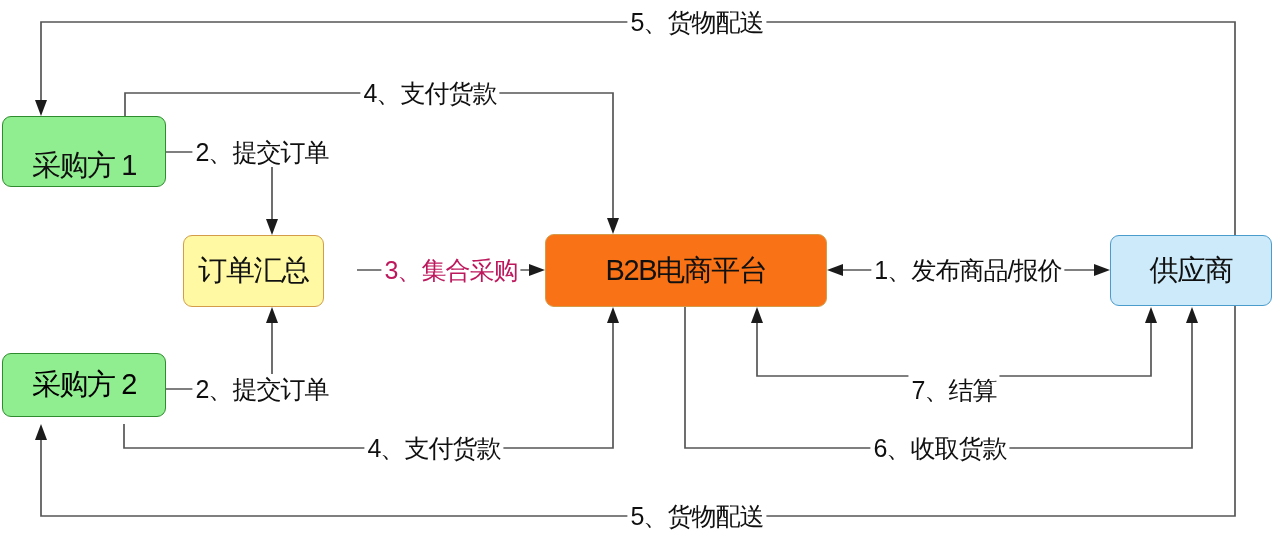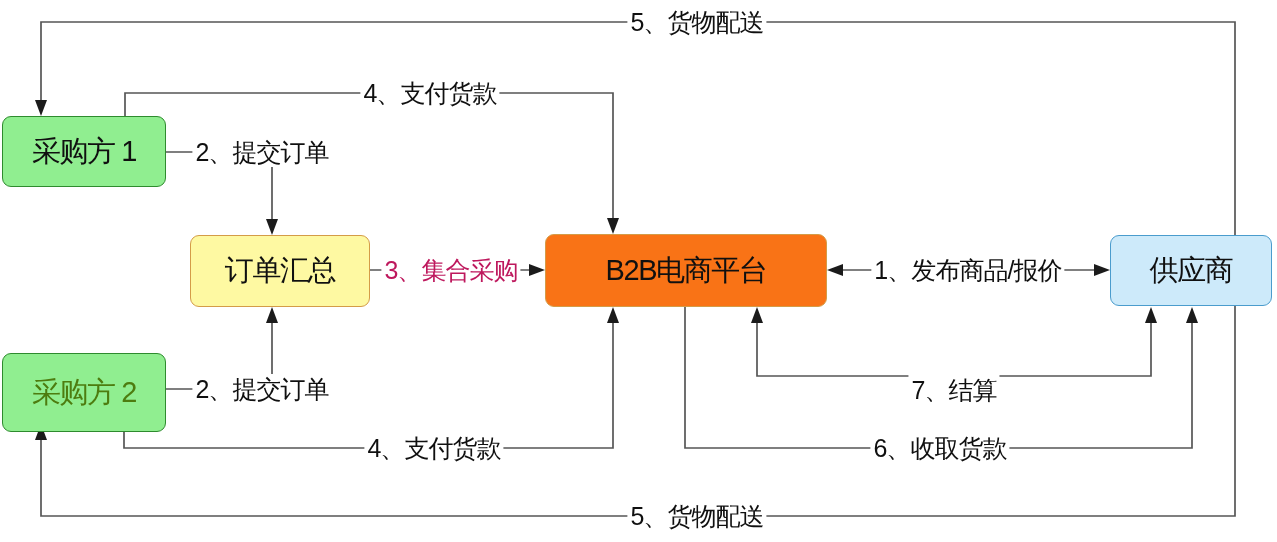--- a/index.html
+++ b/index.html
@@ -73,33 +73,33 @@
       <path d="M613,307 L619,323 L607,323 Z" fill="#1b1b1b"></path>
       <polyline points="757,321 757,376 1151,376 1151,321" fill="none" stroke="#565656" stroke-width="1.7"></polyline>
       <path d="M1151,307 L1157,323 L1145,323 Z" fill="#1b1b1b"></path>
       <path d="M757,307 L763,323 L751,323 Z" fill="#1b1b1b"></path>
       <polyline points="685,307 685,448 1192,448 1192,321" fill="none" stroke="#565656" stroke-width="1.7"></polyline>
       <path d="M1192,307 L1198,323 L1186,323 Z" fill="#1b1b1b"></path>
       <polyline points="1235,306 1235,516 41,516 41,438" fill="none" stroke="#565656" stroke-width="1.7"></polyline>
       <path d="M41,424 L47,440 L35,440 Z" fill="#1b1b1b"></path>
     </svg>
 
-  <div class="node" style="left: 2px; top: 116px; width: 164px; height: 71px; background: rgb(144, 238, 144); border: 1.4px solid rgb(46, 139, 46); color: rgb(16, 16, 16);">
+  <div class="node" style="left: 2px; top: 116px; width: 164px; height: 71px; background: rgb(144, 238, 144); border: 1.4px solid rgb(46, 139, 46); color: rgb(16, 16, 16); align-items: flex-end;">
     <span>采购方 1</span>
   </div>
-  <div class="node" style="left: 190px; top: 235px; width: 180px; height: 72px; background: rgb(254, 249, 162); border: 1.4px solid rgb(212, 156, 72); color: rgb(16, 16, 16);">
+  <div class="node" style="left: 183px; top: 235px; width: 141px; height: 72px; background: rgb(254, 249, 162); border: 1.4px solid rgb(212, 156, 72); color: rgb(16, 16, 16);">
     <span>订单汇总</span>
   </div>
   <div class="node" style="left: 545px; top: 234px; width: 282px; height: 73px; background: #f97316; border: 1.4px solid rgb(212, 156, 72); color: rgb(16, 16, 16);">
     <span>B2B电商平台</span>
   </div>
   <div class="node" style="left: 1110px; top: 235px; width: 162px; height: 71px; background: rgb(205, 234, 250); border: 1.4px solid rgb(74, 156, 205); color: rgb(16, 16, 16);">
     <span>供应商</span>
   </div>
-  <div class="node" style="left: 2px; top: 353px; width: 164px; height: 79px; background: rgb(144, 238, 144); border: 1.4px solid rgb(46, 139, 46); color: #4d7c0f;">
+  <div class="node" style="left: 2px; top: 353px; width: 164px; height: 64px; background: rgb(144, 238, 144); border: 1.4px solid rgb(46, 139, 46); color: #000000;">
     <span>采购方 2</span>
   </div>
 
   <div class="edge-label" style="left: 697px; top: 22px; background: rgb(255, 255, 255); color: rgb(16, 16, 16);">5、货物配送</div>
   <div class="edge-label" style="left: 430px; top: 93px; background: rgb(255, 255, 255); color: rgb(16, 16, 16);">4、支付货款</div>
   <div class="edge-label" style="left: 262px; top: 152px; background: rgb(255, 255, 255); color: rgb(16, 16, 16);">2、提交订单</div>
   <div class="edge-label" style="left: 451px; top: 270px; background: rgb(255, 255, 255); color: #be185d;">3、集合采购</div>
   <div class="edge-label" style="left: 968px; top: 270px; background: rgb(255, 255, 255); color: rgb(16, 16, 16);">1、发布商品/报价</div>
   <div class="edge-label" style="left: 262px; top: 389px; background: rgb(255, 255, 255); color: rgb(16, 16, 16);">2、提交订单</div>
   <div class="edge-label" style="left: 434px; top: 448px; background: rgb(255, 255, 255); color: rgb(16, 16, 16);">4、支付货款</div>

